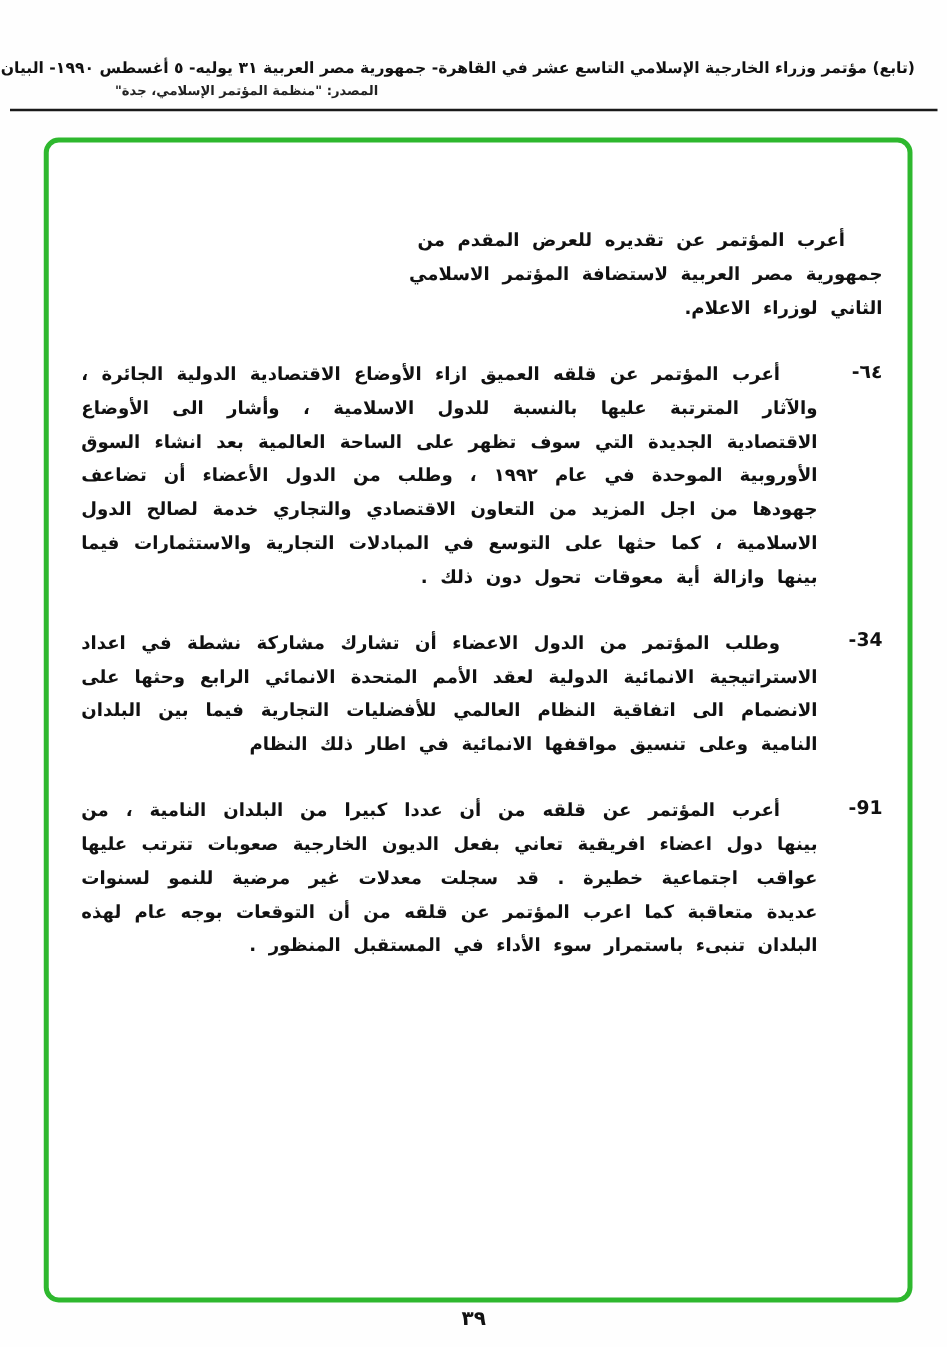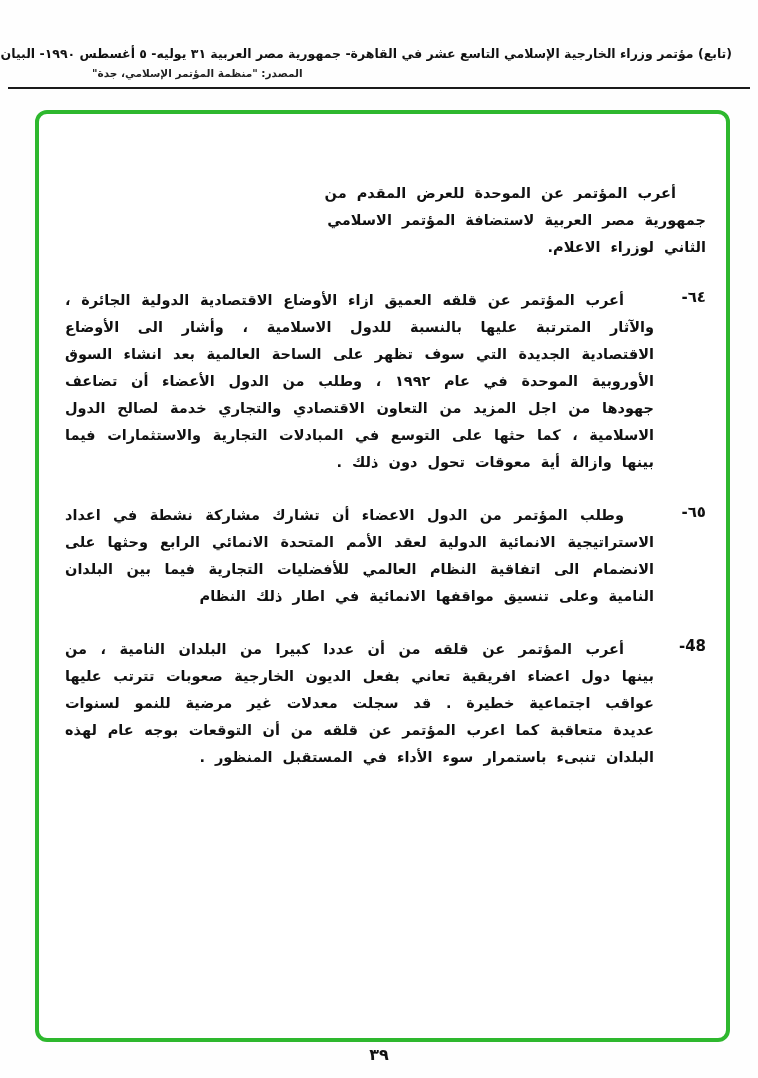--- a/index.html
+++ b/index.html
@@ -104,36 +104,36 @@
   <div class="header">
     <div class="header-title">(تابع) مؤتمر وزراء الخارجية الإسلامي التاسع عشر في القاهرة- جمهورية مصر العربية ٣١ يوليه- ٥ أغسطس ١٩٩٠- البيان الختامي</div>
     <div class="header-source">المصدر: "منظمة المؤتمر الإسلامي، جدة"</div>
   </div>
 
   <div class="divider"></div>
 
   <div class="frame">
 
     <div class="item">
-      <div class="txt narrow">أعرب المؤتمر عن الموحدة للعرض المقدم من جمهورية مصر العربية لاستضافة المؤتمر الاسلامي الثاني لوزراء الاعلام.</div>
+      <div class="txt narrow">أعرب المؤتمر عن تقديره للعرض المقدم من جمهورية مصر العربية لاستضافة المؤتمر الاسلامي الثاني لوزراء الاعلام.</div>
     </div>
 
 
     <div class="item">
       <div class="num">٦٤-</div>
       <div class="txt">أعرب المؤتمر عن قلقه العميق ازاء الأوضاع الاقتصادية الدولية الجائرة ، والآثار المترتبة عليها بالنسبة للدول الاسلامية ، وأشار الى الأوضاع الاقتصادية الجديدة التي سوف تظهر على الساحة العالمية بعد انشاء السوق الأوروبية الموحدة في عام ١٩٩٢ ، وطلب من الدول الأعضاء أن تضاعف جهودها من اجل المزيد من التعاون الاقتصادي والتجاري خدمة لصالح الدول الاسلامية ، كما حثها على التوسع في المبادلات التجارية والاستثمارات فيما بينها وازالة أية معوقات تحول دون ذلك .</div>
     </div>
 
     <div class="item">
-      <div class="num">٦٥-</div>
+      <div class="num">34-</div>
       <div class="txt">وطلب المؤتمر من الدول الاعضاء أن تشارك مشاركة نشطة في اعداد الاستراتيجية الانمائية الدولية لعقد الأمم المتحدة الانمائي الرابع وحثها على الانضمام الى اتفاقية النظام العالمي للأفضليات التجارية فيما بين البلدان النامية وعلى تنسيق مواقفها الانمائية في اطار ذلك النظام</div>
     </div>
 
     <div class="item">
-      <div class="num">48-</div>
+      <div class="num">91-</div>
       <div class="txt">أعرب المؤتمر عن قلقه من أن عددا كبيرا من البلدان النامية ، من بينها دول اعضاء افريقية تعاني بفعل الديون الخارجية صعوبات تترتب عليها عواقب اجتماعية خطيرة . قد سجلت معدلات غير مرضية للنمو لسنوات عديدة متعاقبة كما اعرب المؤتمر عن قلقه من أن التوقعات بوجه عام لهذه البلدان تنبىء باستمرار سوء الأداء في المستقبل المنظور .</div>
     </div>
 
   </div>
 
   <div class="page-number">٣٩</div>
 
 </div>
 
 </body></html>

